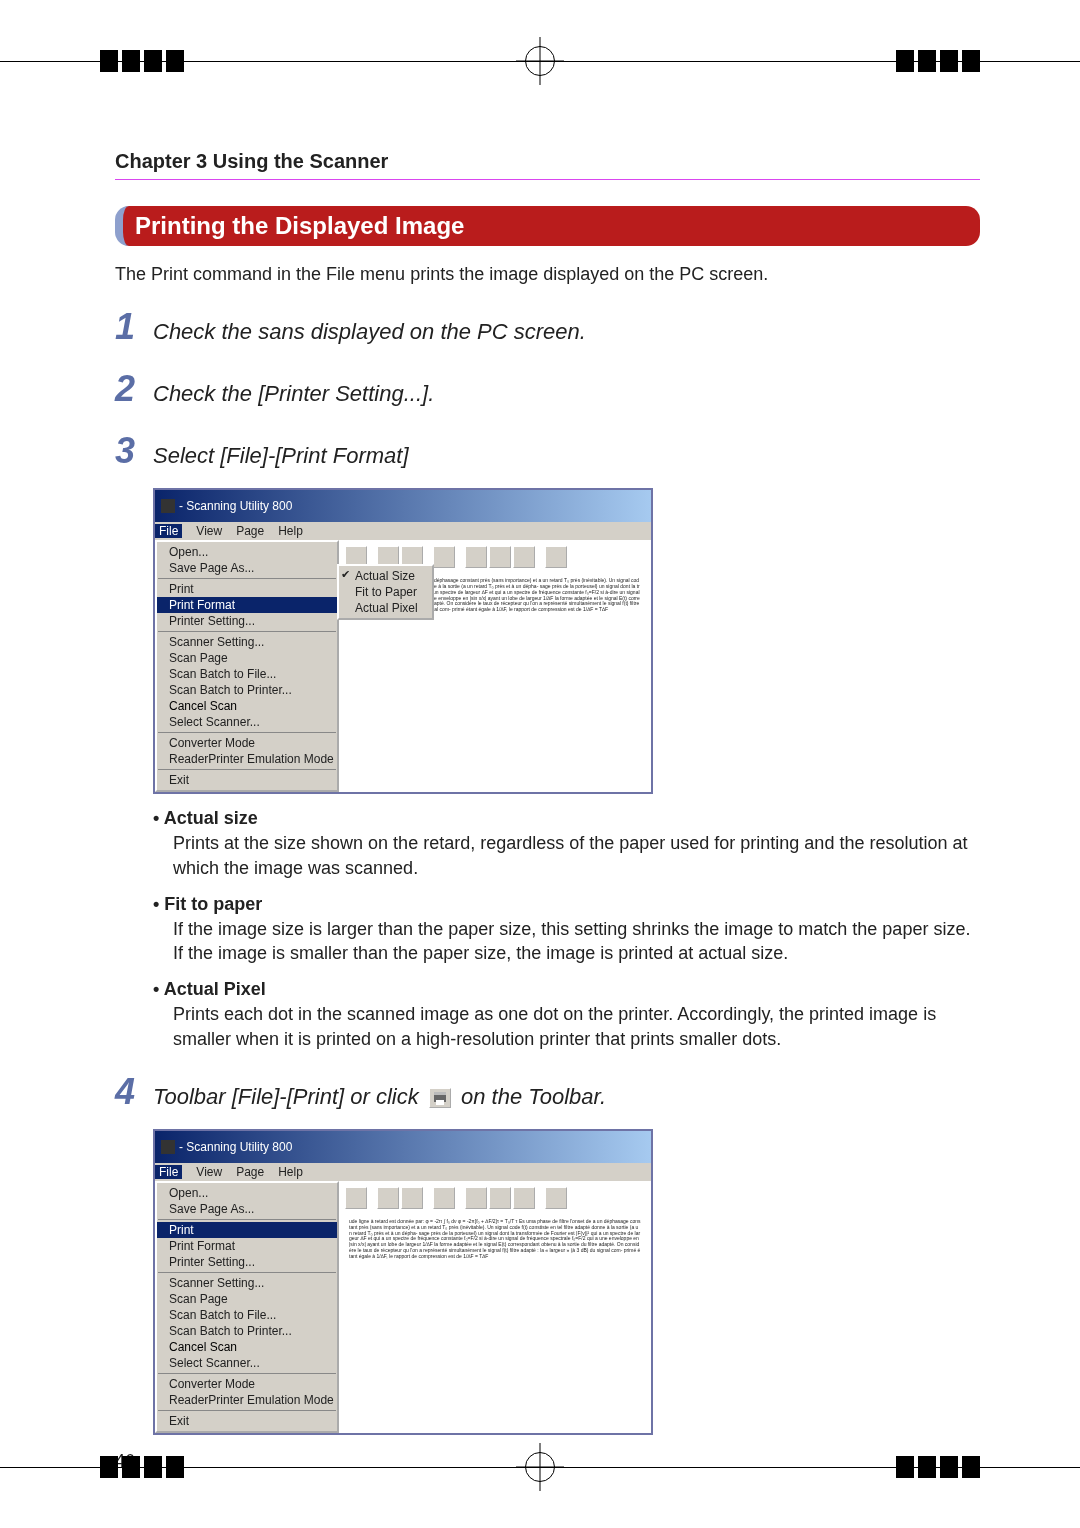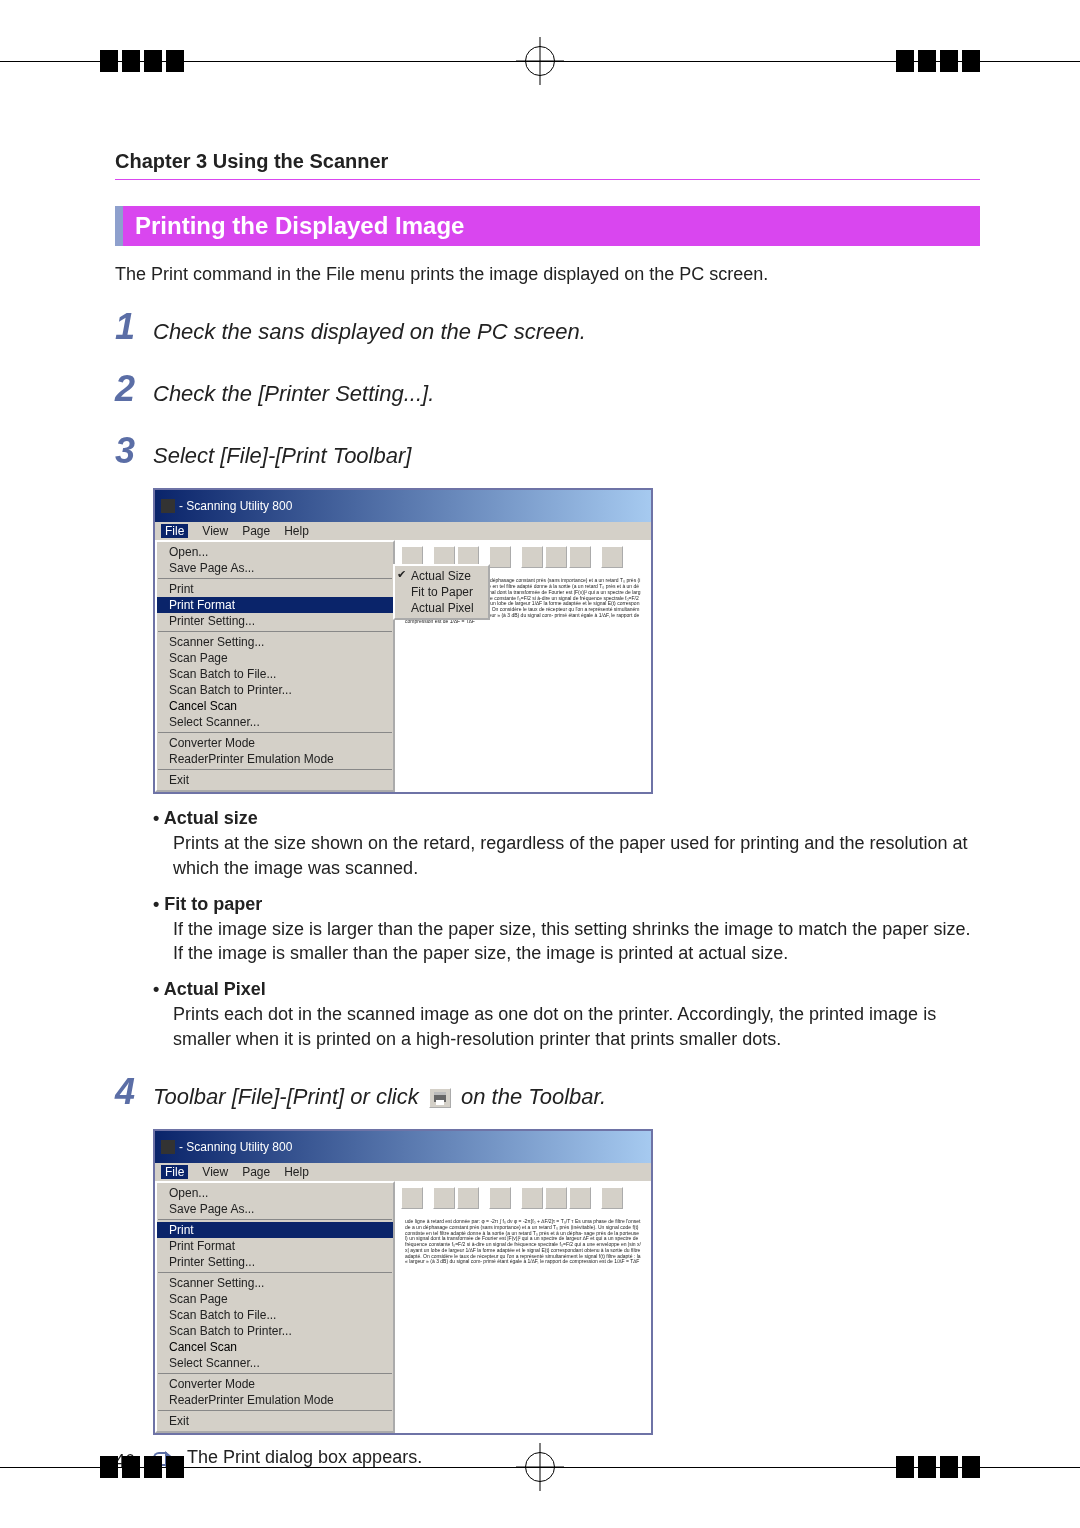--- a/index.html
+++ b/index.html
@@ -63,27 +63,28 @@
     top: 150px;
     bottom: 100px;
   }
   .chapter-title {
     font-size: 20px;
     font-weight: bold;
     border-bottom: 1px solid #d946ef;
     padding-bottom: 6px;
   }
   .section-bar {
-    background: #d946ef;
+    background: #b91c1c;
     color: #fff;
     font-size: 24px;
     font-weight: bold;
     padding: 6px 12px;
     margin-top: 26px;
     border-left: 8px solid #8ea0cd;
+    border-radius: 14px;
   }
   .body-text {
     font-size: 18px;
     margin-top: 16px;
     line-height: 1.35;
   }
   .step {
     margin-top: 20px;
     display: flex;
     align-items: baseline;
@@ -113,30 +114,30 @@
     background: linear-gradient(to right, #0a246a, #a6caf0);
     color: #fff;
     height: 32px;
     padding: 2px 6px;
     display: flex;
     align-items: center;
   }
   .ss-title-icon { width: 14px; height: 14px; background:#333; margin-right:4px; }
   .ss-menubar {
     background: #d4d0c8;
-    padding: 2px 6px;
+    padding: 2px 0;
     display: flex;
     gap: 14px;
   }
   .ss-menubar span:first-child { background:#0a246a; color:#fff; padding:0 4px;}
   .ss-body { display: flex; }
   .ss-menu {
     background: #d4d0c8;
     border: 2px outset #fff;
-    width: 240px;
+    width: 184px;
     padding: 2px 0;
     font-size: 12px;
   }
   .ss-menu .item { padding: 1px 10px 1px 12px; white-space: nowrap; }
   .ss-menu .item.hl { background:#0a246a; color:#fff; }
   .ss-menu .item.disabled { color:#000000; }
   .ss-menu .sep { height:1px; background:#888; margin:2px 1px; }
   .ss-right {
     flex: 1;
     background: #fff;
@@ -280,21 +281,21 @@
     <div class="step-text">Check the sans displayed on the PC screen.</div>
   </div>
 
   <div class="step">
     <div class="step-num">2</div>
     <div class="step-text">Check the [Printer Setting...].</div>
   </div>
 
   <div class="step">
     <div class="step-num">3</div>
-    <div class="step-text">Select [File]-[Print Toolbar]</div>
+    <div class="step-text">Select [File]-[Print Format]</div>
   </div>
 
   <div class="screenshot">
     <div class="ss-title">
       <span class="ss-title-icon"></span>
       <span>- Scanning Utility 800</span>
     </div>
     <div class="ss-menubar">
       <span>File</span>
       <span>View</span>
@@ -416,24 +417,20 @@
           <span class="ss-tb-btn"></span>
           <span class="ss-tb-btn"></span>
           <span style="width:6px;"></span>
           <span class="ss-tb-btn"></span>
         </div>
         <div class="ss-doc-noise">ude ligne à retard est donnée par: φ = -2π ∫ f₀ dν    φ = -2π[f₀ + ∆F/2]τ = T₀/T τ    Es uma phase de filtre l'onset de  a un déphasage constant près (sans importance) et a un retard T₀ près (inévitable). Un signal code f(t) constiste en tel filtre adapté donne à la sortie (a un retard T₀ près et à un dépha- sage près de la porteusel) un signal dont la transformée de Fourier est |F(v)|² qui a un spectre de largeur ∆F et qui a un spectre de fréquence constante f₀=F/2 si à-dire un signal de fréquence spectrale f₀=F/2 qui a une enveloppe en |sin x/x| ayant un lobe de largeur 1/∆F la forme adaptée et le signal E(t) correspondant obtenu à la sortie du filtre adapté. On considère le taux de récepteur qu l'on a représenté simultanément le signal f(t) filtre adapté : la « largeur » (à 3 dB) du signal com- primé étant égale à 1/∆F, le rapport de compression est de 1/∆F = T∆F</div>
       </div>
     </div>
   </div>
 
-  <div class="result-line">
-    <span class="arrow-icon"></span>
-    <span>The Print dialog box appears.</span>
-  </div>
 
   <div class="page-number">46</div>
 </div>
 
 <div class="crop-bottom">
   <div class="crop-border"></div>
   <div class="crop-blocks-left">
       <div class="crop-block"></div>
       <div class="crop-block"></div>
       <div class="crop-block"></div>

